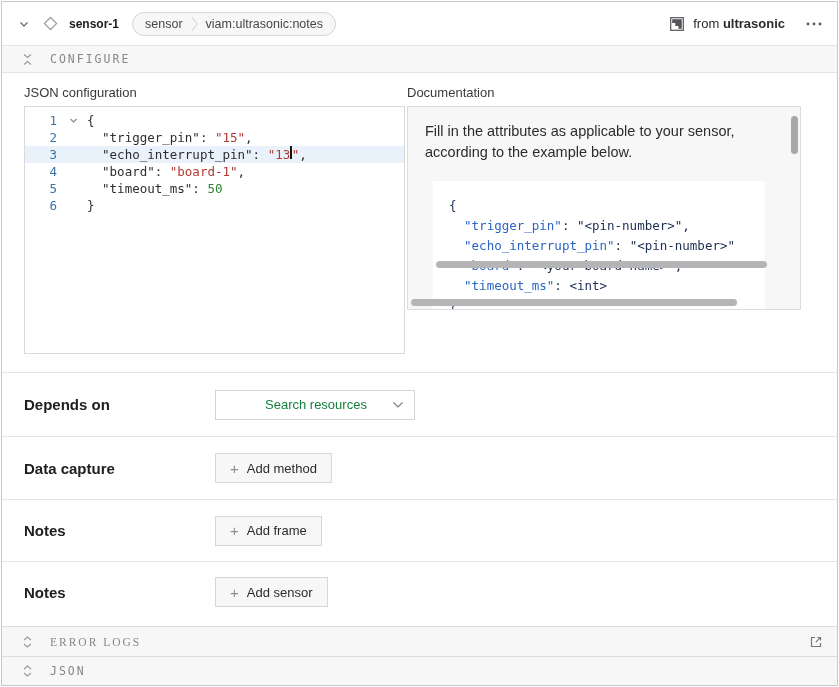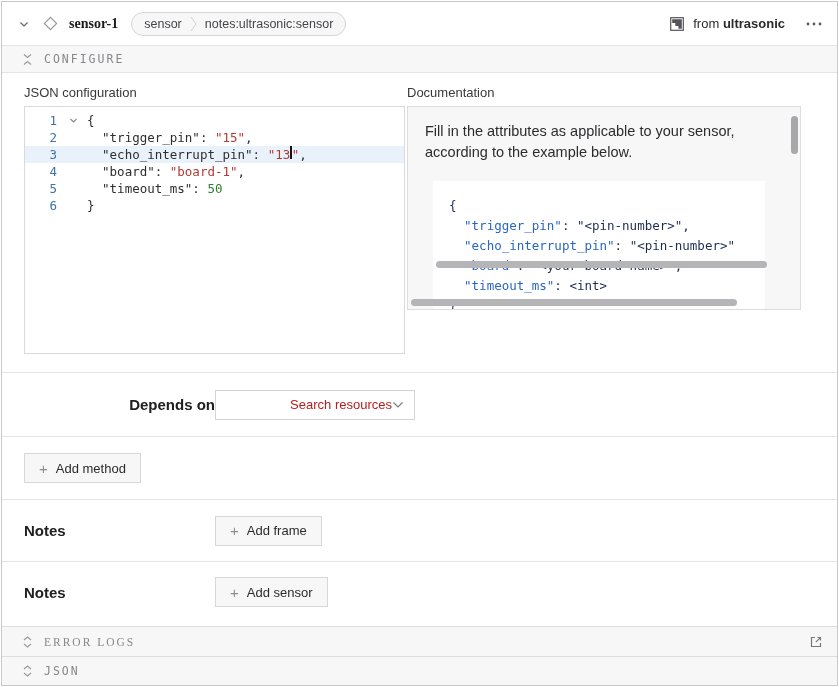--- a/index.html
+++ b/index.html
@@ -3,28 +3,28 @@
 <meta charset="utf-8">
 <style>
   * { margin:0; padding:0; box-sizing:border-box; }
   html,body { width:839px; height:687px; background:#fff; font-family:"Liberation Sans", sans-serif; }
   .card { width:837px; height:685px; margin:1px; border:1px solid #c9c9cc; background:#fff; display:flex; flex-direction:column; }
 
   
   .hdr { height:44px; display:flex; align-items:center; padding:0 12px 0 14px; border-bottom:1px solid #e4e4e6; }
   .hdr-left { display:flex; align-items:center; gap:9px; flex:1; }
   .icon-btn { background:none; border:none; display:flex; align-items:center; cursor:pointer; padding:2px; }
-  .title { font-size:14px; font-weight:bold; color:#1c1c1e; margin-right:4px;font-family:Liberation Serif, serif; }
+  .title { font-size:12px; font-weight:bold; color:#1c1c1e; margin-right:4px; }
   .badge { display:flex; align-items:center; gap:8px; border:1px solid #d6d6d8; background:#f7f7f8; border-radius:999px; padding:3px 12px; font-size:12.5px; color:#45454a; }
   .hdr-right { display:flex; align-items:center; gap:8px; }
   .from-text { font-size:13px; color:#2b2b2e; margin-right:10px; }
   .from-text b { font-weight:bold; }
 
   
-  .bar { background:#f7f7f8; display:flex; align-items:center; gap:11px; padding:0 12px 0 20px;
+  .bar { background:#f7f7f8; display:flex; align-items:center; gap:17px; padding:0 12px 0 20px;
          font-family:"DejaVu Sans Mono", monospace; font-size:11.5px; letter-spacing:2px; color:#87878b; }
   .bar.configure { height:27px; border-bottom:1px solid #e4e4e6; }
   .bar.footer-bar { border-top:1px solid #dddddf; }
   .bar .spacer { flex:1; }
 
   
   .content { flex:1; background:#fff; }
   .panels { display:flex; gap:2px; padding:12px 0 0 22px; }
   .panel-label { font-size:13px; color:#39393c; margin-bottom:6px; }
 
@@ -53,25 +53,25 @@
   .code-hscroll { position:absolute; left:28px; top:154px; right:8px; height:7px; }
   .code-hscroll .thumb { width:93%; height:7px; background:#b5b5b7; border-radius:4px; }
   .panel-hscroll { position:absolute; left:3px; bottom:3px; height:7px; width:386px; }
   .panel-hscroll .thumb { width:326px; height:7px; background:#b5b5b7; border-radius:4px; }
   .panel-vscroll { position:absolute; right:2px; top:2px; width:7px; height:240px; }
   .panel-vscroll .thumb { width:7px; height:38px; margin-top:7px; background:#a8a8aa; border-radius:4px; }
 
   
   .rows { margin-top:18px; }
   .row { border-top:1px solid #e4e4e6; display:flex; align-items:center; padding-left:22px; }
-  .row.r1 { height:64px;text-align:right; } .row.r2 { height:63px; } .row.r3 { height:62px; } .row.r4 { height:61px; }
+  .row.r1 { height:64px; } .row.r2 { height:63px; } .row.r3 { height:62px; } .row.r4 { height:61px; }
   .row-label { width:191px; font-size:15px; font-weight:600; color:#202022; }
   .select { width:200px; height:30px; border:1px solid #d4d4d6; background:#fff; display:flex; align-items:center;
             padding:0 10px 0 11px; cursor:pointer; }
-  .select .ph { flex:1; font-size:13px; color:#b91c1c; }
+  .select .ph { flex:1; font-size:13px; color:#15803d;margin-left:38px; }
   .add-btn { display:inline-flex; align-items:center; gap:8px; border:1px solid #d7d7d9; background:#f7f7f8;
              padding:0 14px; height:30px; font-family:"Liberation Sans", sans-serif; font-size:13px; color:#2b2b2e; cursor:pointer; }
   .add-btn .plus { color:#8e8e91; font-size:15px; line-height:1; }
 
   .footer-bar.error { height:30px;font-family:Liberation Serif, serif; }
   .footer-bar.test { height:29px; }
 </style>
 </head>
 <body>
 
@@ -88,21 +88,21 @@
         <svg width="15" height="15" viewBox="0 0 15 15" fill="none">
             <rect x="7.5" y="1.4" width="8.6" height="8.6" transform="rotate(45 7.5 1.4)" stroke="#9a9a9e" stroke-width="1.2"></rect>
           </svg>
       </span>
       <span class="title">sensor-1</span>
       <span class="badge">
         <span>sensor</span>
         <svg width="7" height="16" viewBox="0 0 7 16" fill="none">
             <path d="M1 1l5 7-5 7" stroke="#cfcfd2" stroke-width="1"></path>
           </svg>
-        <span>notes:ultrasonic:sensor</span>
+        <span>viam:ultrasonic:notes</span>
       </span>
     </div>
     <div class="hdr-right">
       <span style="display:flex">
         <svg width="16" height="16" viewBox="0 0 16 16">
             <rect x="1.7" y="1.7" width="12.6" height="12.6" fill="none" stroke="#55555a" stroke-width="1.2"></rect>
             <path d="M3.2 3.2 H12.8 V12.8 H9.4 V9.9 H6.3 V7 H3.2 Z" fill="#55555a"></path>
           </svg>
       </span>
       <span class="from-text">
@@ -180,20 +180,21 @@
       <div class="row r1">
         <div class="row-label">Depends on</div>
         <div class="select">
           <span class="ph">Search resources</span>
           <svg width="12" height="8" viewBox="0 0 12 8" fill="none">
               <path d="M1.5 1.5L6 6l4.5-4.5" stroke="#7c7c80" stroke-width="1.2"></path>
             </svg>
         </div>
       </div>
       <div class="row r2">
+        <div class="row-label">Data capture</div>
         <button class="add-btn">
           <span class="plus">+</span>
           <span>Add method</span>
         </button>
       </div>
       <div class="row r3">
         <div class="row-label">Notes</div>
         <button class="add-btn">
           <span class="plus">+</span>
           <span>Add frame</span>

